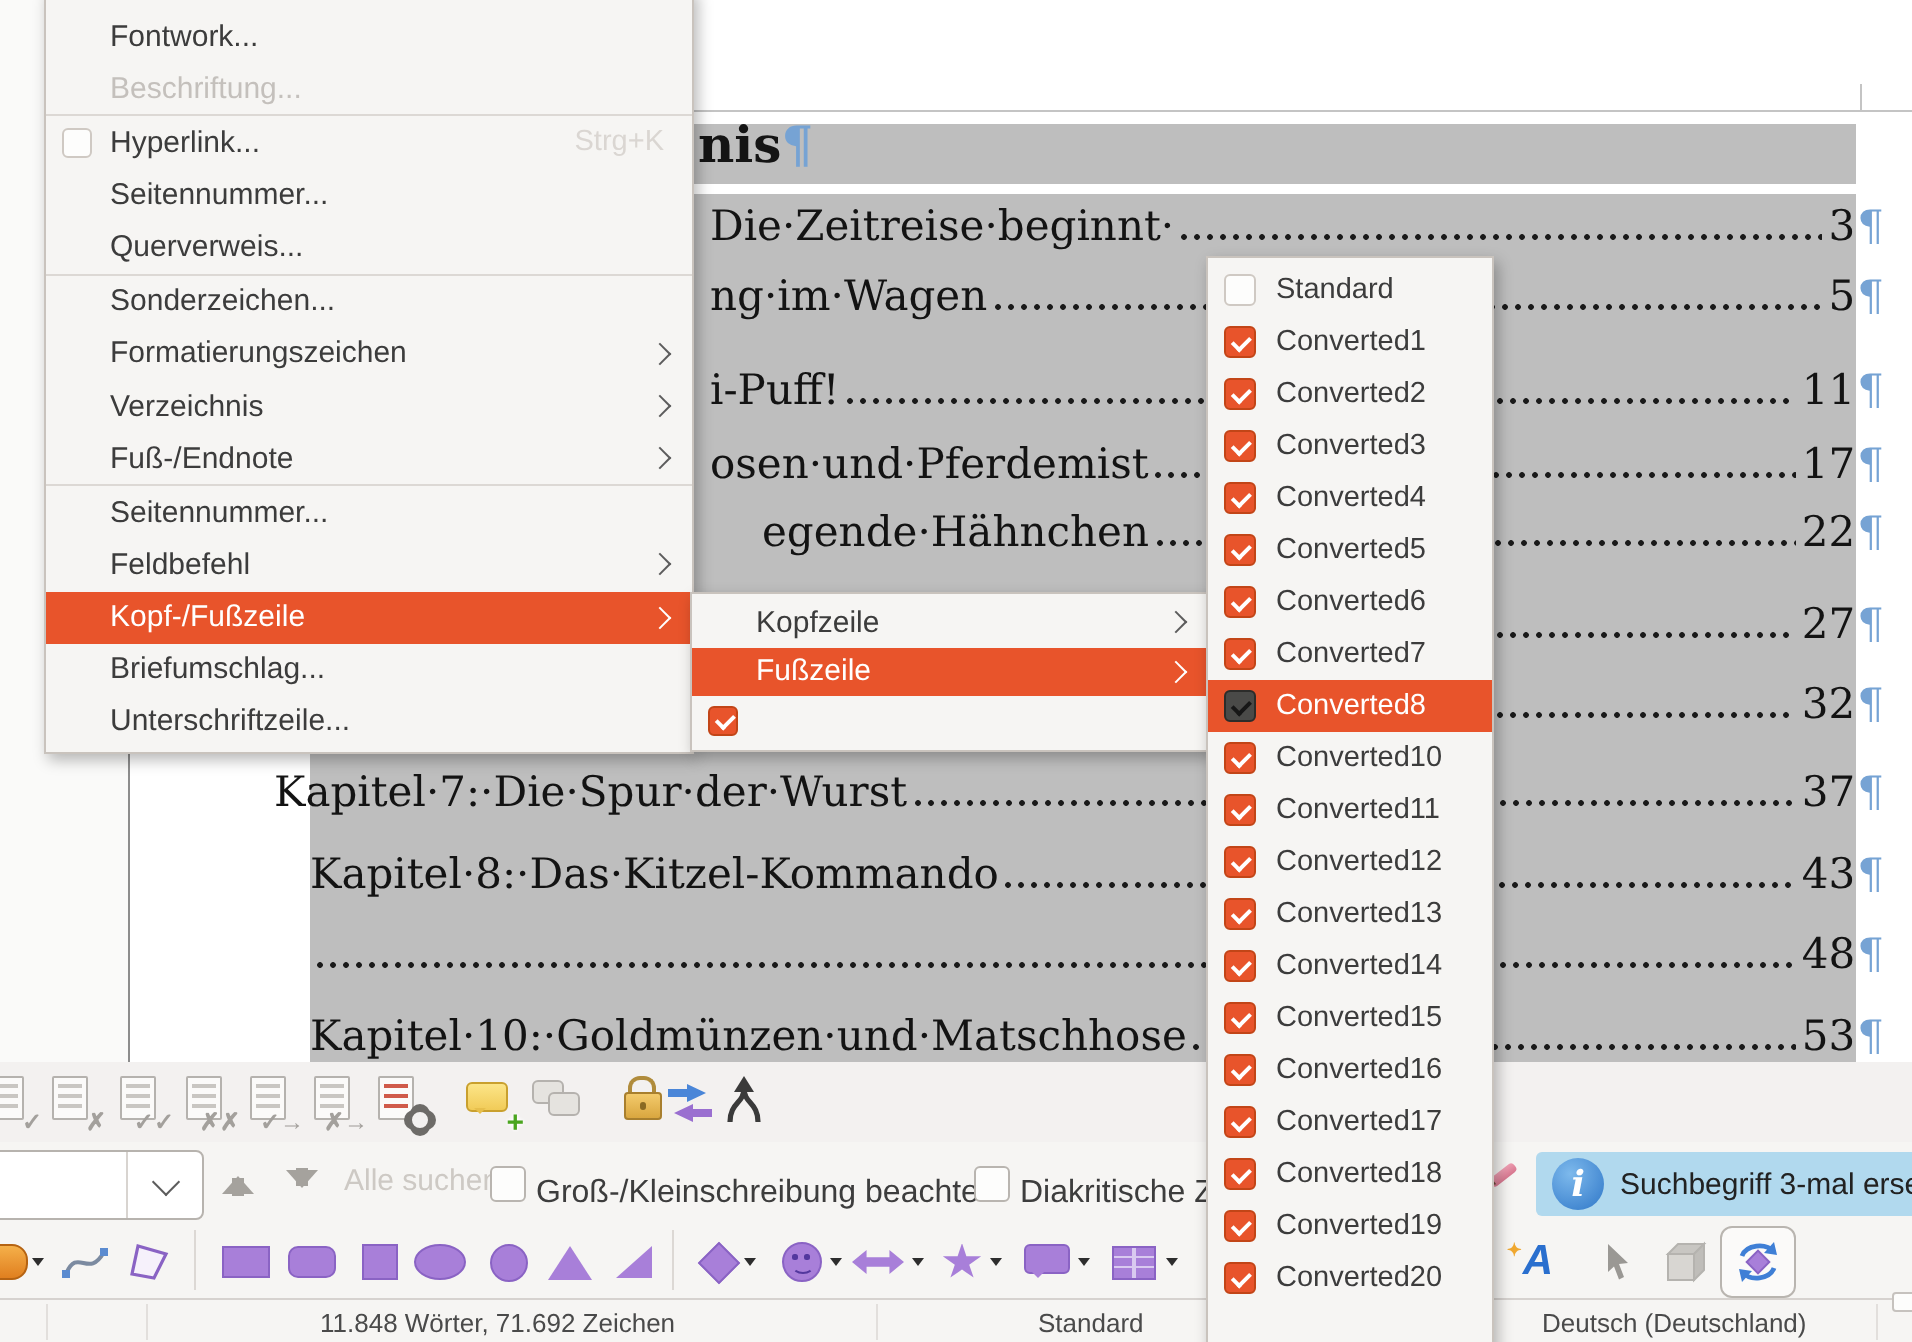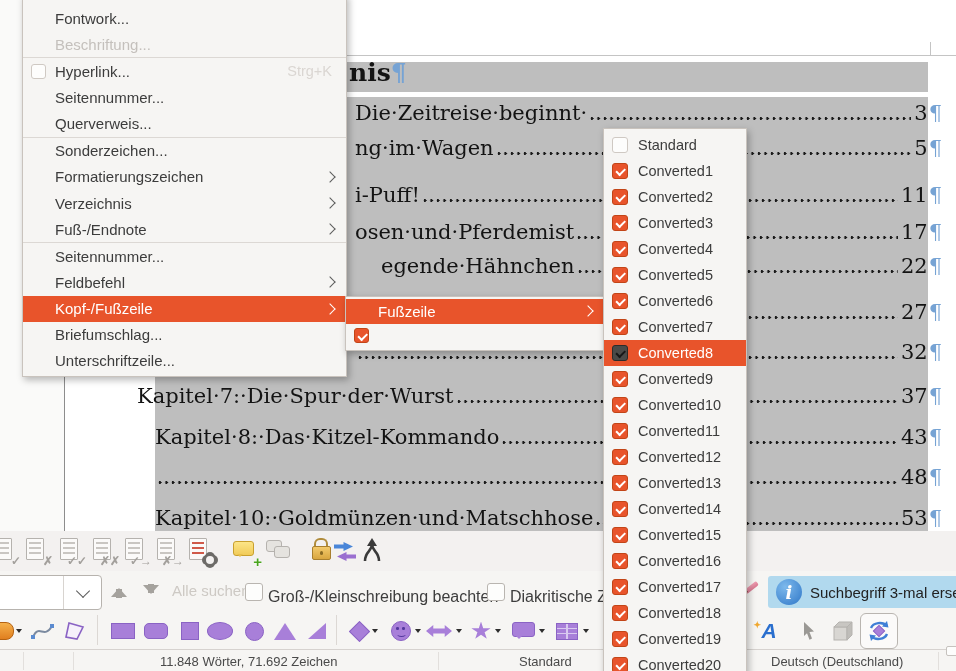--- a/index.html
+++ b/index.html
@@ -484,20 +484,26 @@
         <span class="mi-label">Briefumschlag...</span>
         <span class="mi-fill"></span>
       </div>
       <div class="menu-item">
         <span class="mi-icon"></span>
         <span class="mi-label">Unterschriftzeile...</span>
         <span class="mi-fill"></span>
       </div>
     </div>
   <div id="submenu-hf" class="menu">
+      <div class="menu-item">
+        <span class="mi-icon"></span>
+        <span class="mi-label">Kopfzeile</span>
+        <span class="mi-fill"></span>
+        <span class="mi-arrow"></span>
+      </div>
       <div class="menu-item selected">
         <span class="mi-icon"></span>
         <span class="mi-label">Fußzeile</span>
         <span class="mi-fill"></span>
         <span class="mi-arrow"></span>
       </div>
       <div class="menu-item">
         <span class="mi-icon">
           <span class="cb checked"></span>
         </span>
@@ -556,26 +562,20 @@
       <div class="menu-item selected">
         <span class="mi-icon">
           <span class="cb checked dark"></span>
         </span>
         <span class="mi-label">Converted8</span>
       </div>
       <div class="menu-item">
         <span class="mi-icon">
           <span class="cb checked"></span>
         </span>
-        <span class="mi-label">Converted9</span>
-      </div>
-      <div class="menu-item">
-        <span class="mi-icon">
-          <span class="cb checked"></span>
-        </span>
         <span class="mi-label">Converted10</span>
       </div>
       <div class="menu-item">
         <span class="mi-icon">
           <span class="cb checked"></span>
         </span>
         <span class="mi-label">Converted11</span>
       </div>
       <div class="menu-item">
         <span class="mi-icon">

